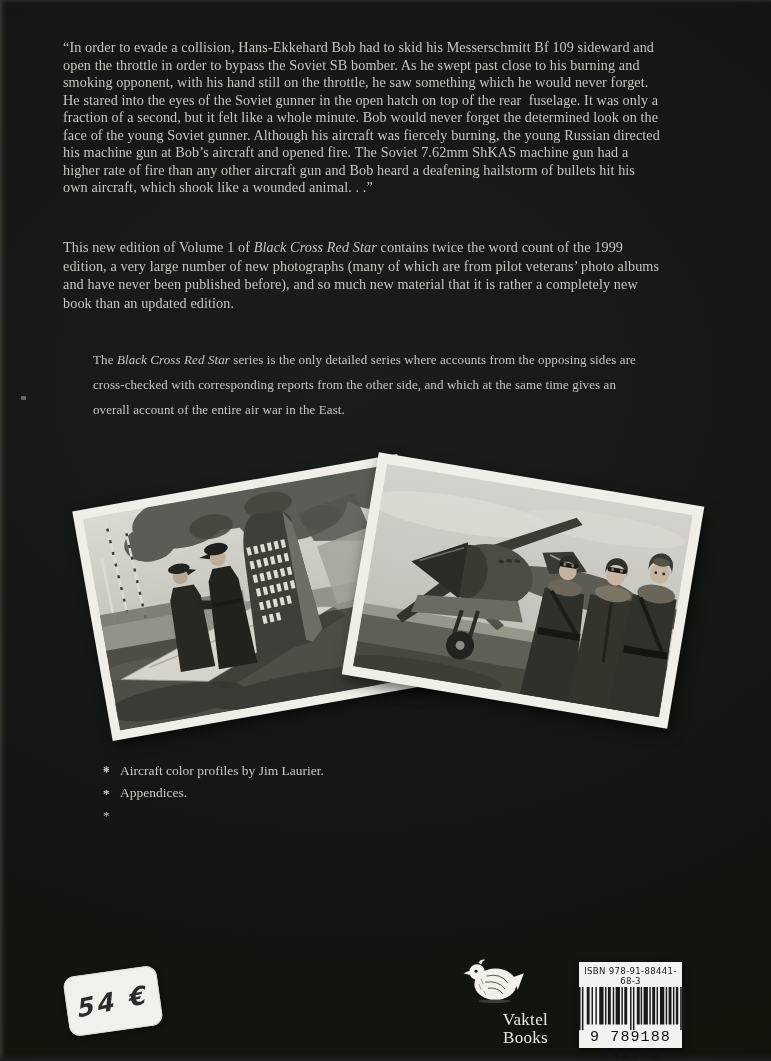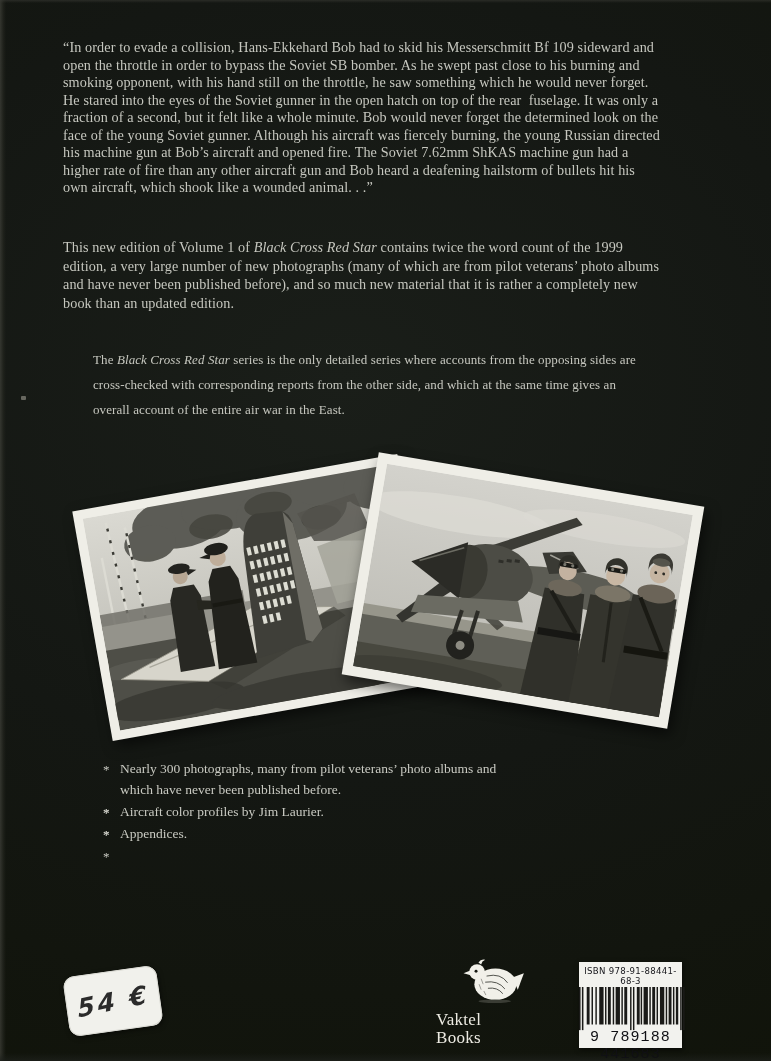--- a/index.html
+++ b/index.html
@@ -39,21 +39,21 @@
   .photo-right { left:358px; top:478px; padding:10px; transform:rotate(9.5deg); z-index:2; }
 
   .sticker { position:absolute; left:66px; top:971px; width:94px; height:60px;
     background:#f1f1ec; border-radius:11px; transform:rotate(-8deg);
     box-shadow:inset 0 0 0 1px #d8d8d1, 1px 2px 5px rgba(0,0,0,.5);
     display:flex; align-items:center; justify-content:center; }
   .price { font-family:"DejaVu Sans", sans-serif; font-style:italic; font-weight:bold;
     font-size:25px; color:#2b2b2b; letter-spacing:3px;
     transform:rotate(-4deg) skewX(-7deg); }
 
-  .publisher { position:absolute; left:436px; top:953px; width:112px; text-align:left; color:#eceae2; }
+  .publisher { position:absolute; left:436px; top:953px; width:112px; text-align:right; color:#eceae2; }
   .quail { width:68px; height:57px; display:block; margin:0 auto 1px; }
   .pubname { font-size:17px; line-height:17.5px; letter-spacing:.3px; }
 
   .barcode { position:absolute; left:579px; top:962px; width:103px; height:86px;
     background:#f2f2ee; border-radius:0; text-align:center;
     box-shadow:1px 2px 5px rgba(0,0,0,.5); }
   .isbn { font-family:"DejaVu Sans", sans-serif; font-size:8.6px; color:#15151a;
     padding-top:4px; letter-spacing:.3px; }
   .bars { width:106px; height:45px; display:block; margin:1px auto 0; }
   .bdigits { font-family:Liberation Mono, monospace; font-size:15px; color:#101014;
@@ -250,22 +250,21 @@
       <path d="M275,63 A12,12 0 0 1 299,63 L299,55 A12,12 0 0 0 275,55 Z" fill="#3a3933"></path>
       <ellipse cx="287" cy="52" rx="9" ry="4" fill="#55544b"></ellipse>
       <rect x="264" y="140" width="44" height="7" fill="#15150f"></rect>
       <line x1="272" y1="90" x2="302" y2="140" stroke="#1a1a14" stroke-width="4"></line>
       <circle cx="283" cy="63" r="1.4" fill="#2a2a24"></circle>
         <circle cx="291" cy="63" r="1.4" fill="#2a2a24"></circle>
     </svg>
   </div>
 
   <ul class="bullets">
-    <li><span class="star">*</span><span>Nearly 300 photographs, many from pilot veterans’ photo albums and
-which have never been published before.</span></li>
+    <li><span class="star">*</span></li>
     <li><span class="star">*</span></li>
     <li><span class="star">*</span><span>Aircraft color profiles by Jim Laurier.</span></li>
     <li><span class="star">*</span></li>
     <li><span class="star">*</span><span>Appendices.</span></li>
     <li><span class="star">*</span></li>
   </ul>
 
   <div class="sticker">
     <span class="price">54 €</span>
   </div>

